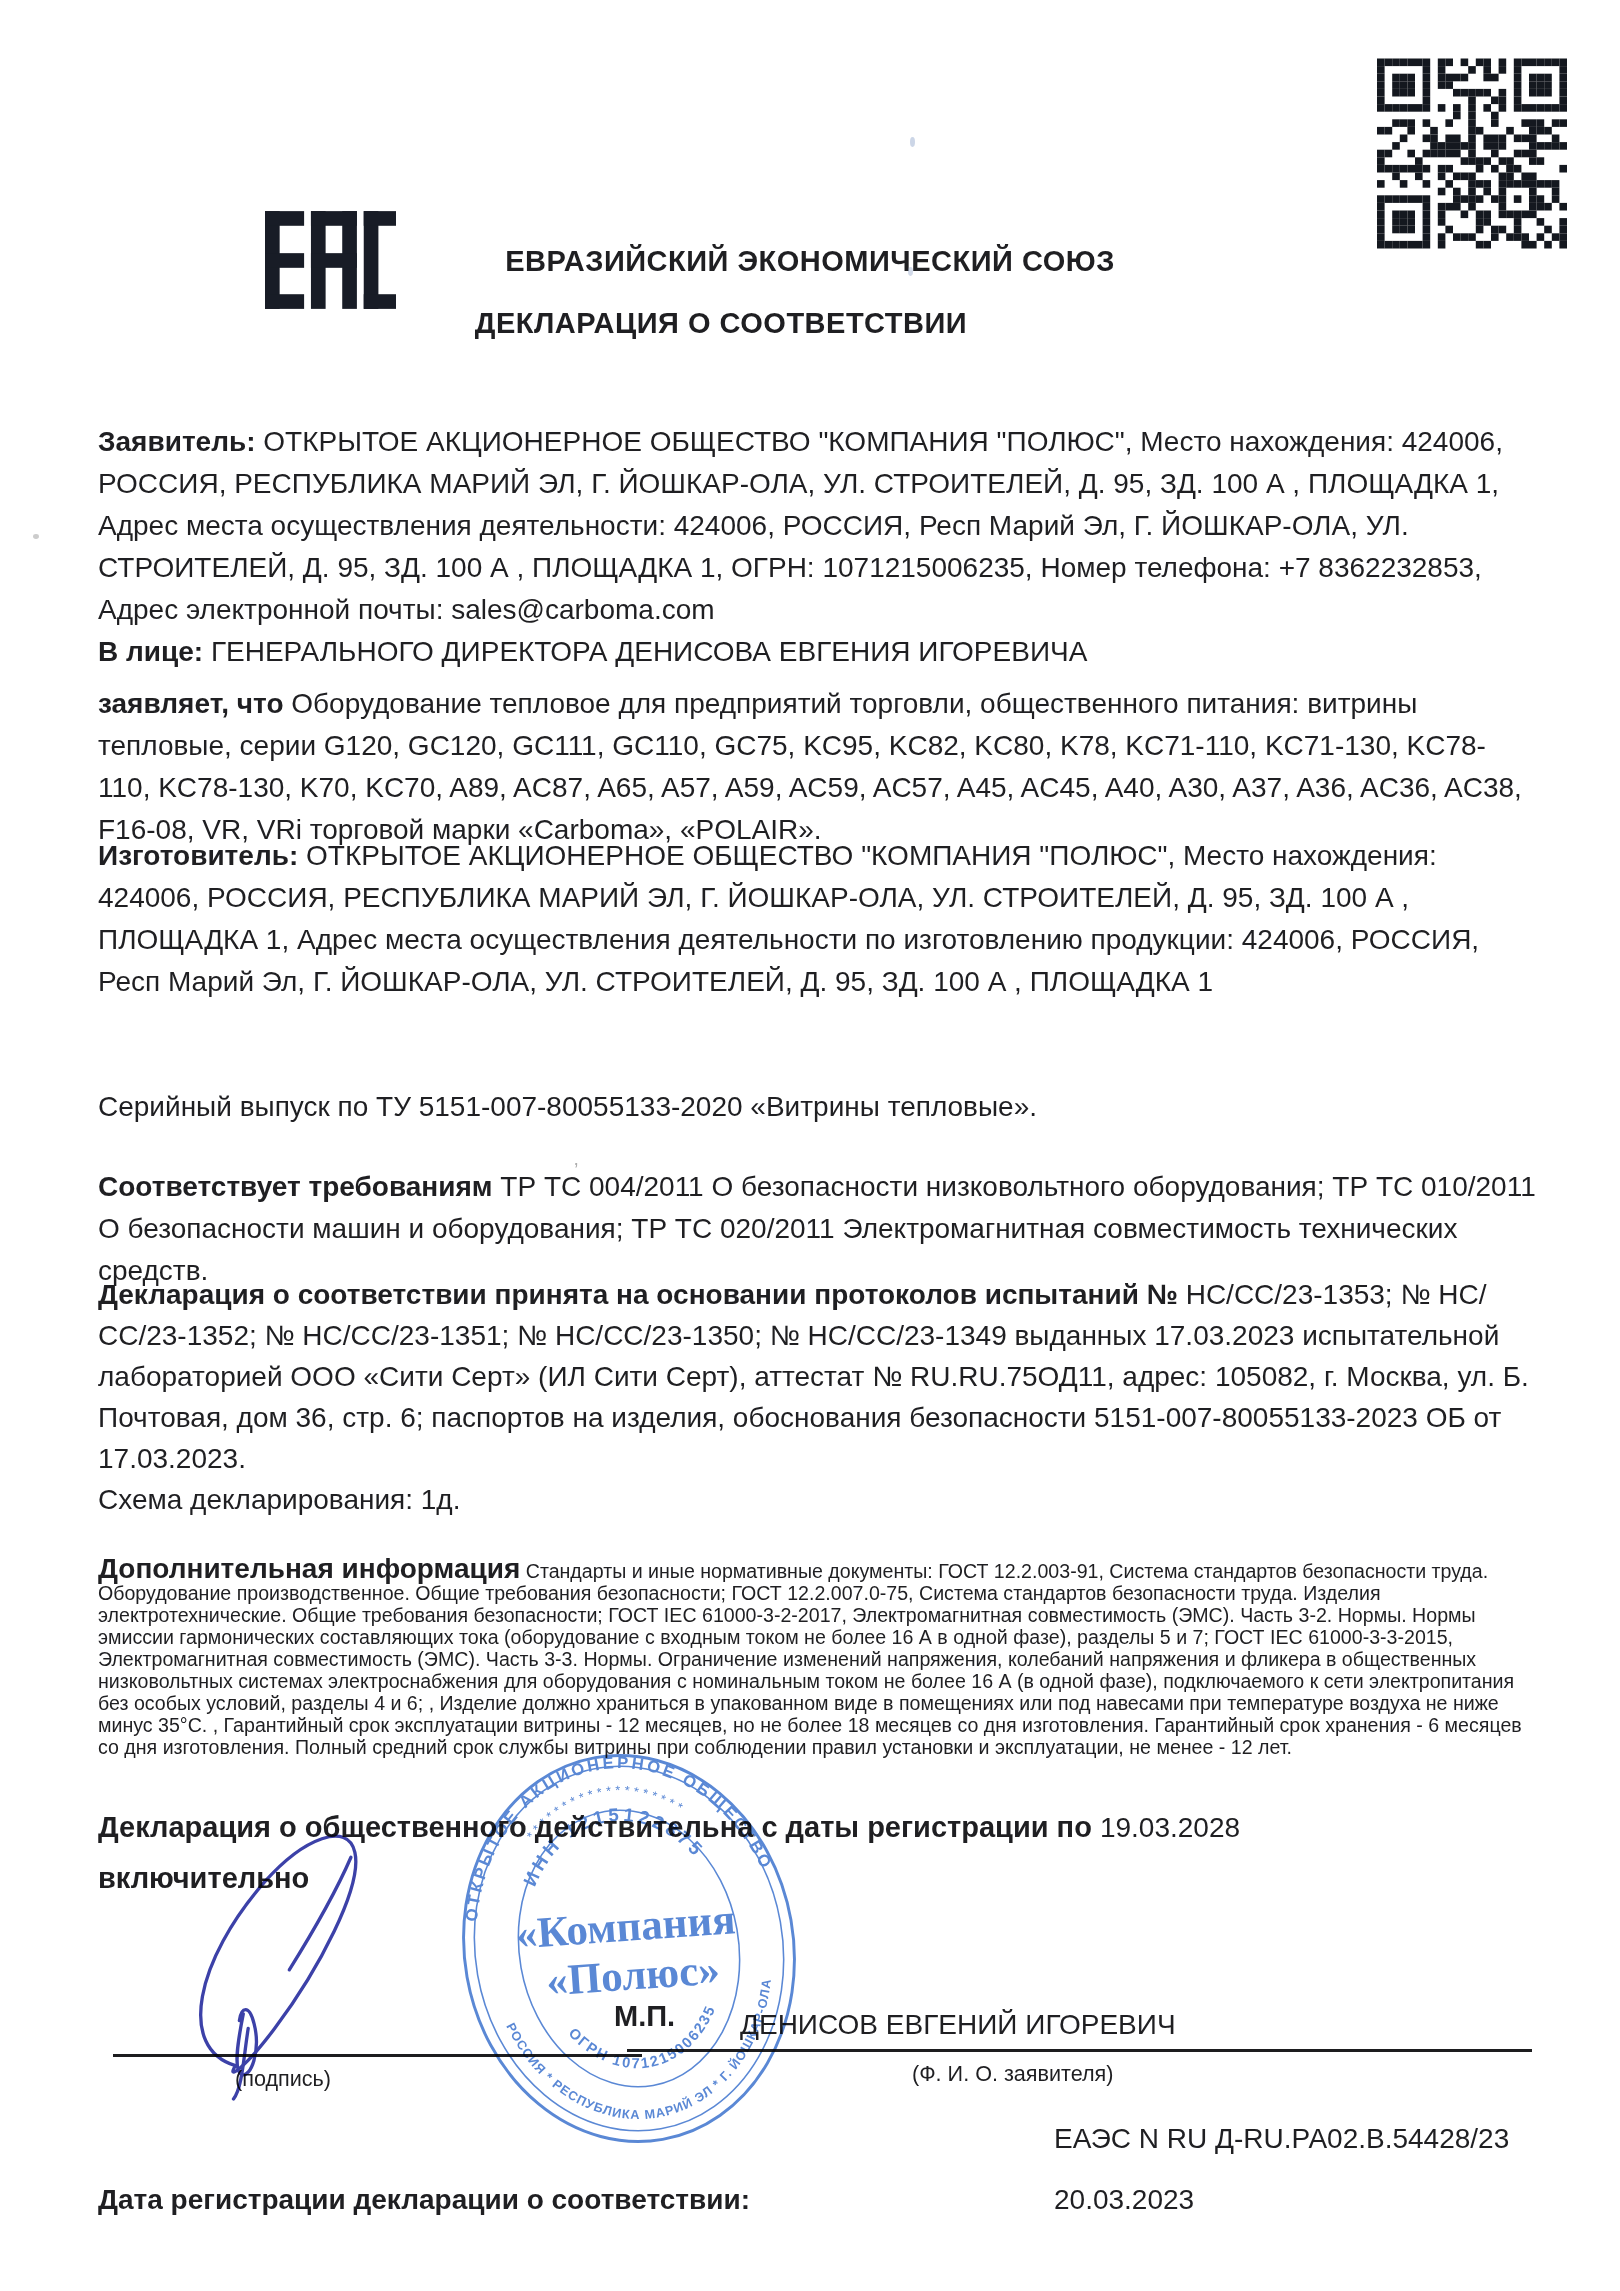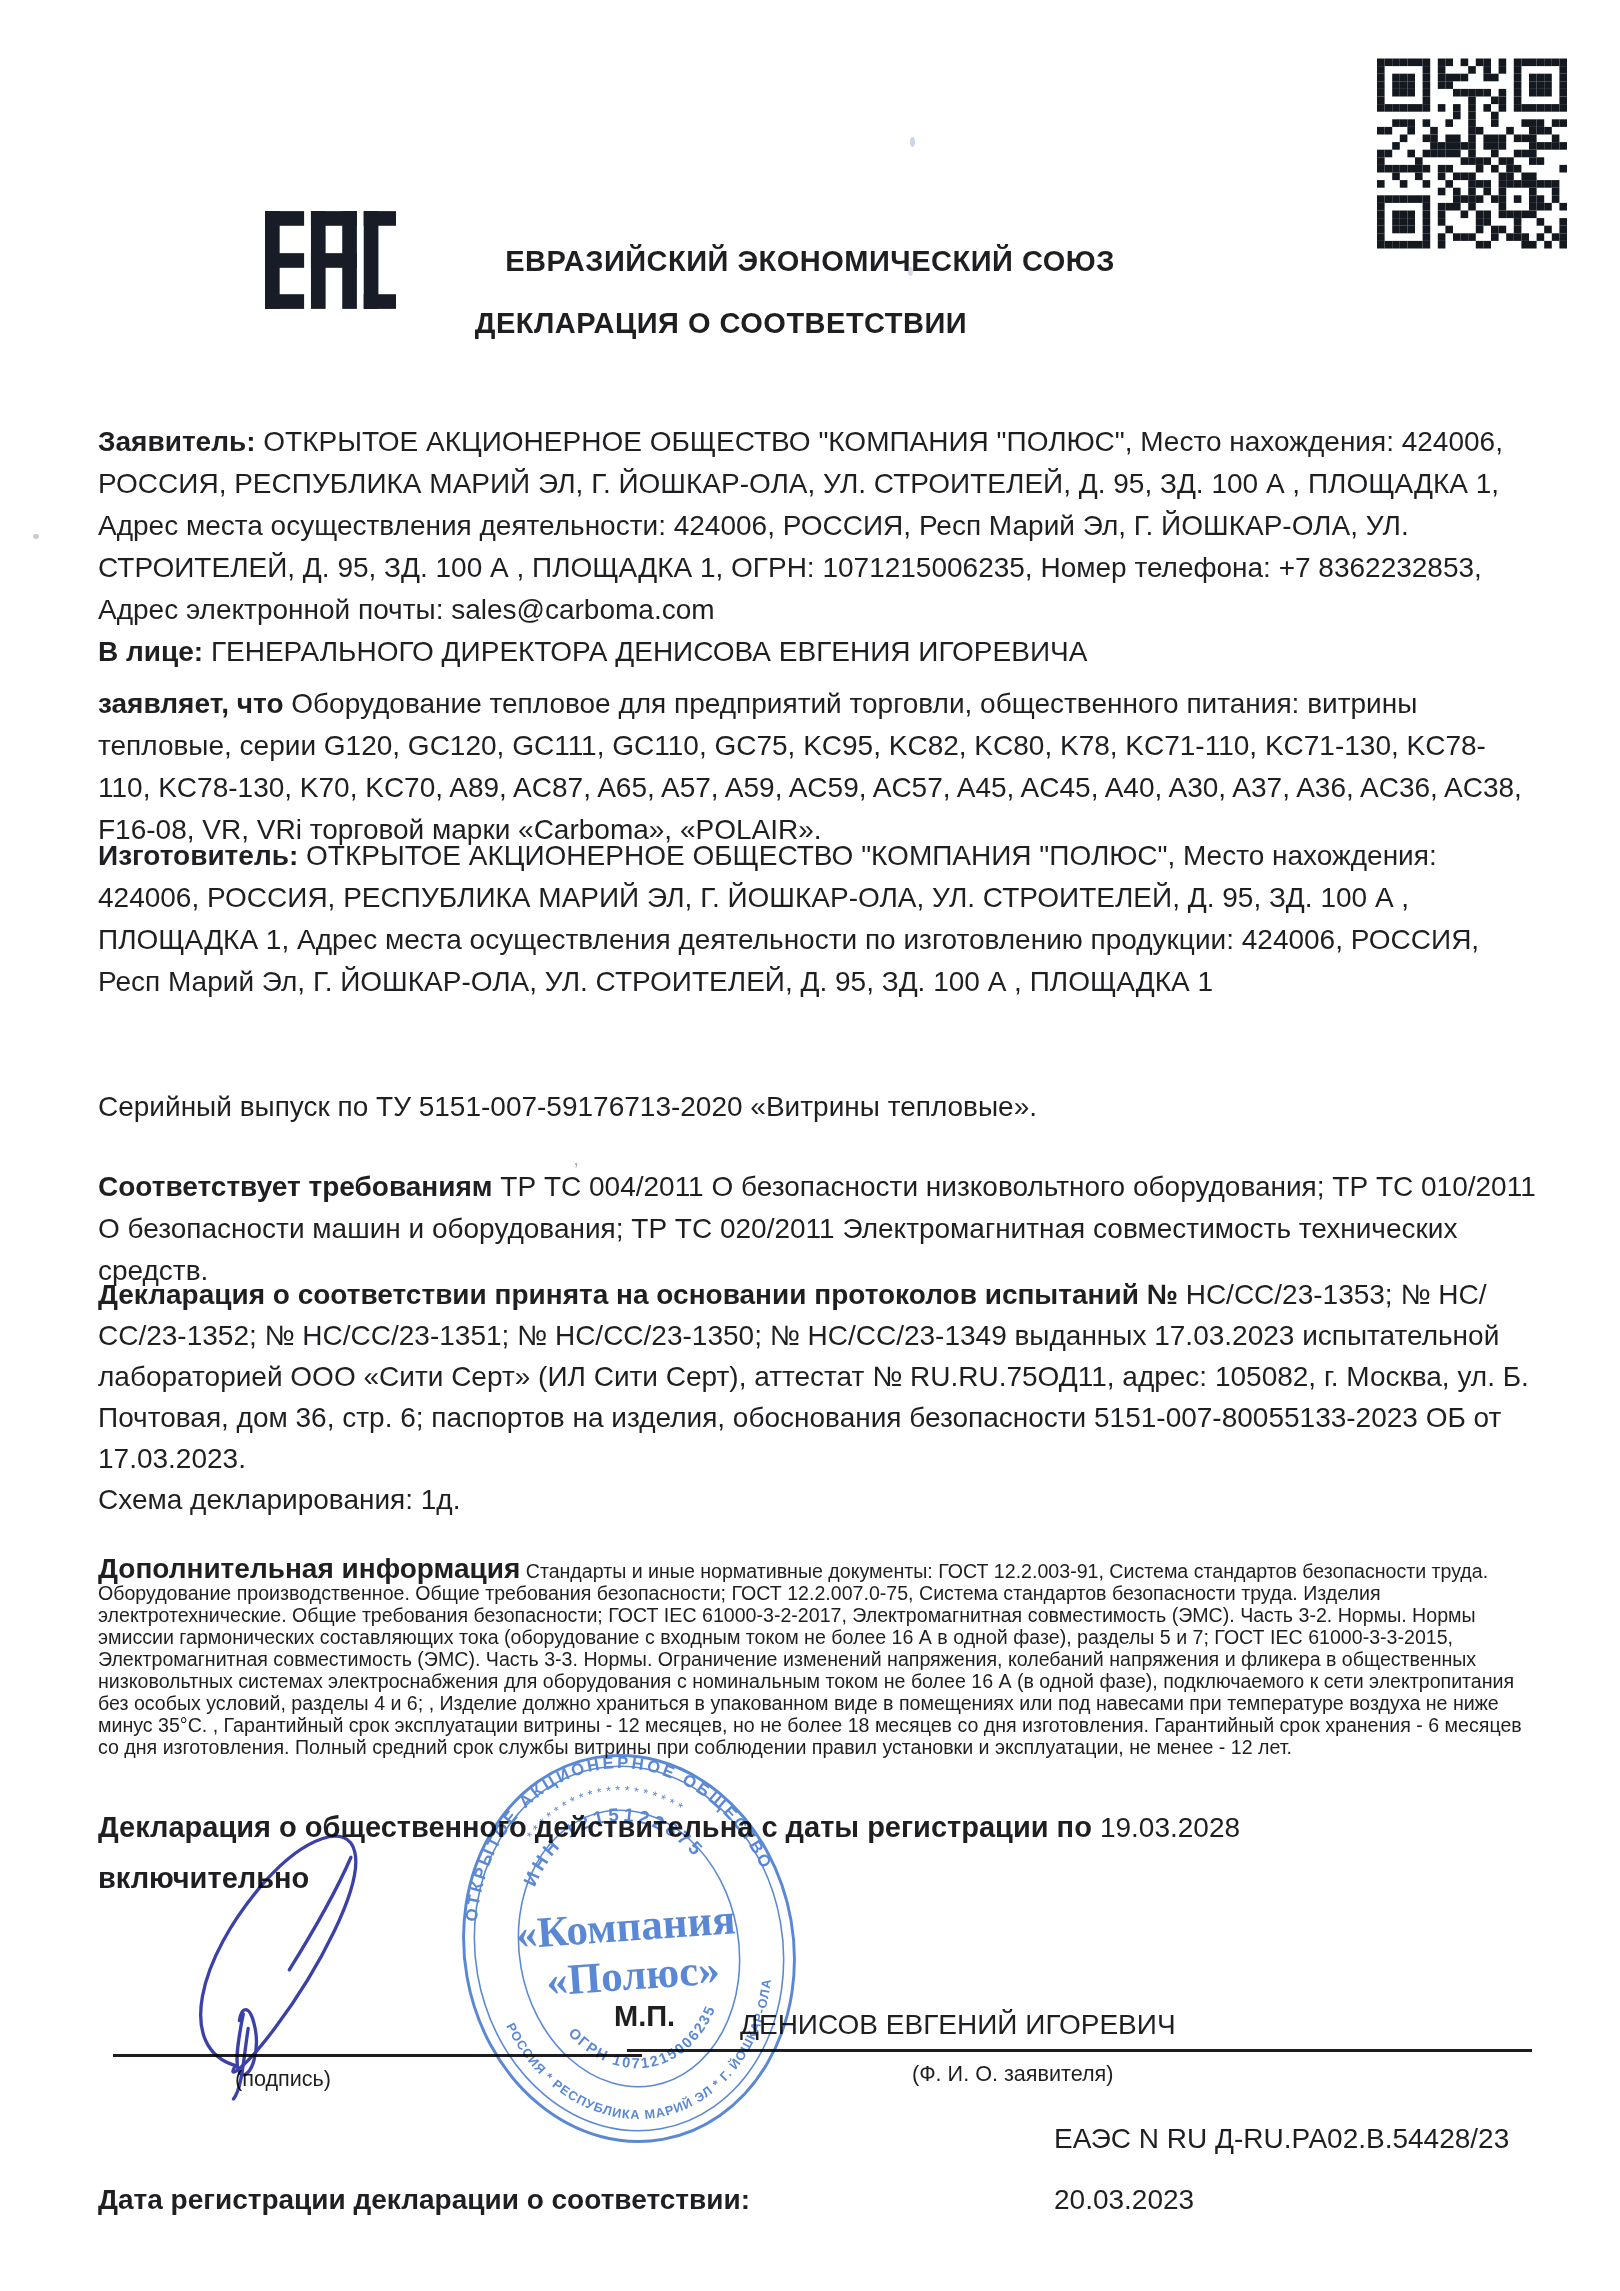--- a/index.html
+++ b/index.html
@@ -383,21 +383,21 @@
 
   <div class="abs block txt" style="top:683px;">
     <span class="b">заявляет, что</span><span>   Оборудование тепловое для предприятий торговли, общественного питания: витрины тепловые, серии G120, GC120, GC111, GC110, GC75, KC95, KC82, KC80, K78, KC71-110, KC71-130, KC78-110, KC78-130, K70, KC70, A89, AC87, A65, A57, A59, AC59, AC57, A45, AC45, A40, A30, A37, A36, AC36, AC38, F16-08, VR, VRi торговой марки «Carboma», «POLAIR».</span>
   </div>
 
   <div class="abs block txt" style="top:835px;">
     <span class="b">Изготовитель:</span><span> ОТКРЫТОЕ АКЦИОНЕРНОЕ ОБЩЕСТВО "КОМПАНИЯ "ПОЛЮС", Место нахождения: 424006, РОССИЯ, РЕСПУБЛИКА МАРИЙ ЭЛ, Г. ЙОШКАР-ОЛА, УЛ. СТРОИТЕЛЕЙ, Д. 95, ЗД. 100 А , ПЛОЩАДКА 1, Адрес места осуществления деятельности по изготовлению продукции: 424006, РОССИЯ, Респ Марий Эл, Г. ЙОШКАР-ОЛА, УЛ. СТРОИТЕЛЕЙ, Д. 95, ЗД. 100 А , ПЛОЩАДКА 1</span>
   </div>
 
 
-  <div class="abs block txt" style="top:1086px;">Серийный выпуск по ТУ 5151-007-59176713-2020 «Витрины тепловые».</div>
+  <div class="abs block txt" style="top:1086px;">Серийный выпуск по ТУ 5151-007-80055133-2020 «Витрины тепловые».</div>
 
   <div class="abs block txt" style="top:1166px;">
     <span class="b">Соответствует требованиям</span><span>  ТР ТС 004/2011 О безопасности низковольтного оборудования; ТР ТС 010/2011 О безопасности машин и оборудования; ТР ТС 020/2011 Электромагнитная совместимость технических средств.</span>
   </div>
 
   <div class="abs block" style="top:1274px;font-size:28px;line-height:41px;">
     <span class="b">Декларация о соответствии принята на основании протоколов испытаний №</span><span> НС/СС/23-1353; № НС/СС/23-1352; № НС/СС/23-1351; № НС/СС/23-1350; № НС/СС/23-1349 выданных 17.03.2023 испытательной лабораторией ООО «Сити Серт» (ИЛ Сити Серт), аттестат № RU.RU.75ОД11, адрес: 105082, г. Москва, ул. Б. Почтовая, дом 36, стр. 6; паспортов на изделия, обоснования безопасности 5151-007-80055133-2023 ОБ от 17.03.2023.</span><br>
     <span>Схема декларирования: 1д.</span>
   </div>
 

